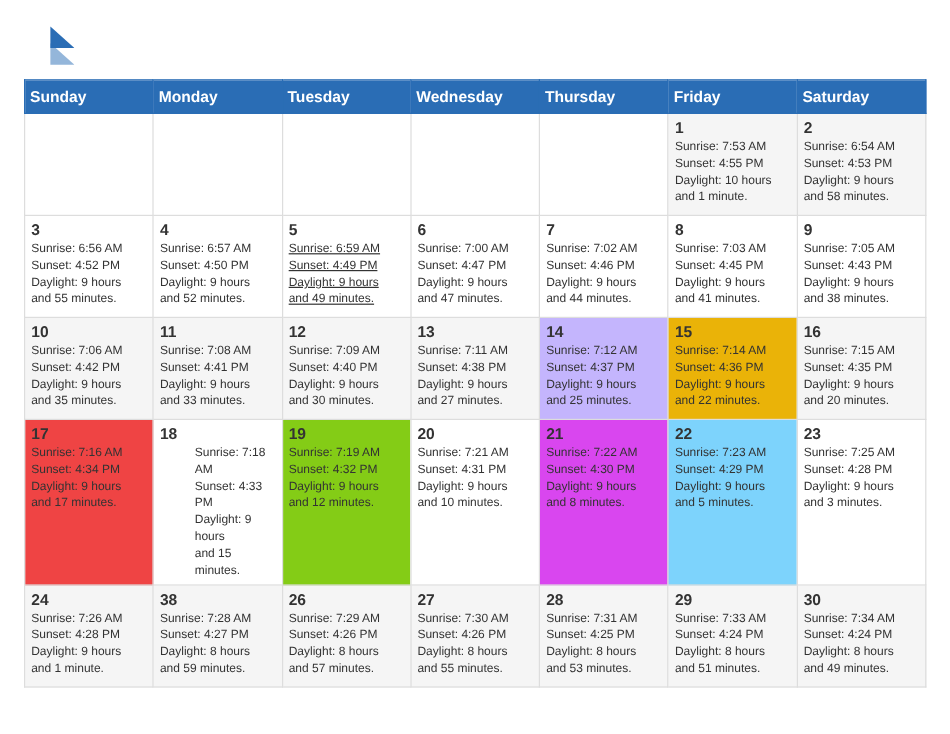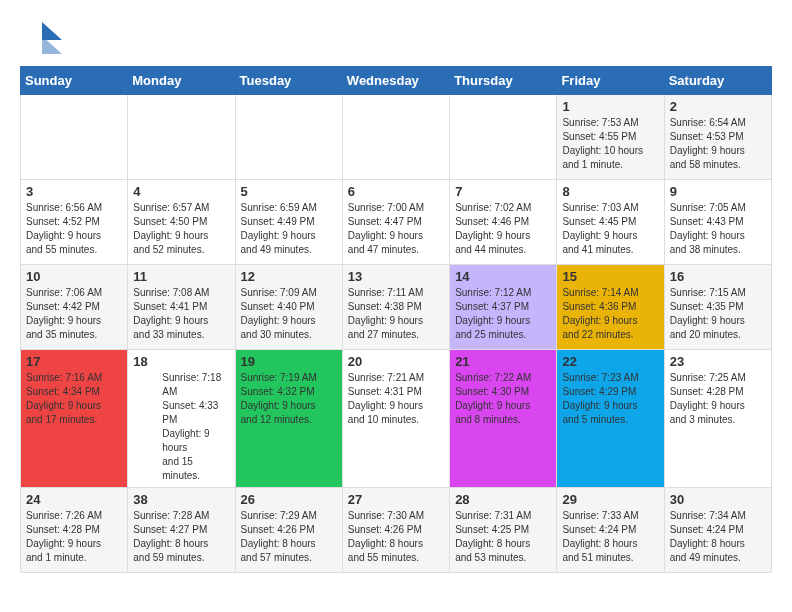--- a/index.html
+++ b/index.html
@@ -169,21 +169,21 @@
         </td>
         <td style="background: rgb(255, 255, 255);">
           <span class="day-number">4</span>
           <div class="day-info" style="white-space: pre-line;">Sunrise: 6:57 AM
 Sunset: 4:50 PM
 Daylight: 9 hours
 and 52 minutes.</div>
         </td>
         <td style="background: rgb(255, 255, 255);">
           <span class="day-number">5</span>
-          <div class="day-info" style="white-space: pre-line;">Sunrise: 6:59 AM
+          <div class="day-info" style="white-space: pre-line; text-decoration: underline;">Sunrise: 6:59 AM
 Sunset: 4:49 PM
 Daylight: 9 hours
 and 49 minutes.</div>
         </td>
         <td style="background: rgb(255, 255, 255);">
           <span class="day-number">6</span>
           <div class="day-info" style="white-space: pre-line;">Sunrise: 7:00 AM
 Sunset: 4:47 PM
 Daylight: 9 hours
 and 47 minutes.</div>
@@ -269,42 +269,42 @@
 Daylight: 9 hours
 and 17 minutes.</div>
         </td>
         <td style="background: rgb(255, 255, 255);">
           <span class="day-number">18</span>
           <div class="day-info" style="white-space: pre-line; margin-left: 29px;">Sunrise: 7:18 AM
 Sunset: 4:33 PM
 Daylight: 9 hours
 and 15 minutes.</div>
         </td>
-        <td style="background: #22c55e;">
+        <td style="background: #84cc16;">
           <span class="day-number">19</span>
           <div class="day-info" style="white-space: pre-line;">Sunrise: 7:19 AM
 Sunset: 4:32 PM
 Daylight: 9 hours
 and 12 minutes.</div>
         </td>
         <td style="background: rgb(255, 255, 255);">
           <span class="day-number">20</span>
           <div class="day-info" style="white-space: pre-line;">Sunrise: 7:21 AM
 Sunset: 4:31 PM
 Daylight: 9 hours
 and 10 minutes.</div>
         </td>
         <td style="background: #d946ef;">
           <span class="day-number">21</span>
           <div class="day-info" style="white-space: pre-line;">Sunrise: 7:22 AM
 Sunset: 4:30 PM
 Daylight: 9 hours
 and 8 minutes.</div>
         </td>
-        <td style="background: #0ea5e9;">
+        <td style="background: #7dd3fc;">
           <span class="day-number">22</span>
           <div class="day-info" style="white-space: pre-line;">Sunrise: 7:23 AM
 Sunset: 4:29 PM
 Daylight: 9 hours
 and 5 minutes.</div>
         </td>
         <td style="background: rgb(255, 255, 255);">
           <span class="day-number">23</span>
           <div class="day-info" style="white-space: pre-line;">Sunrise: 7:25 AM
 Sunset: 4:28 PM

